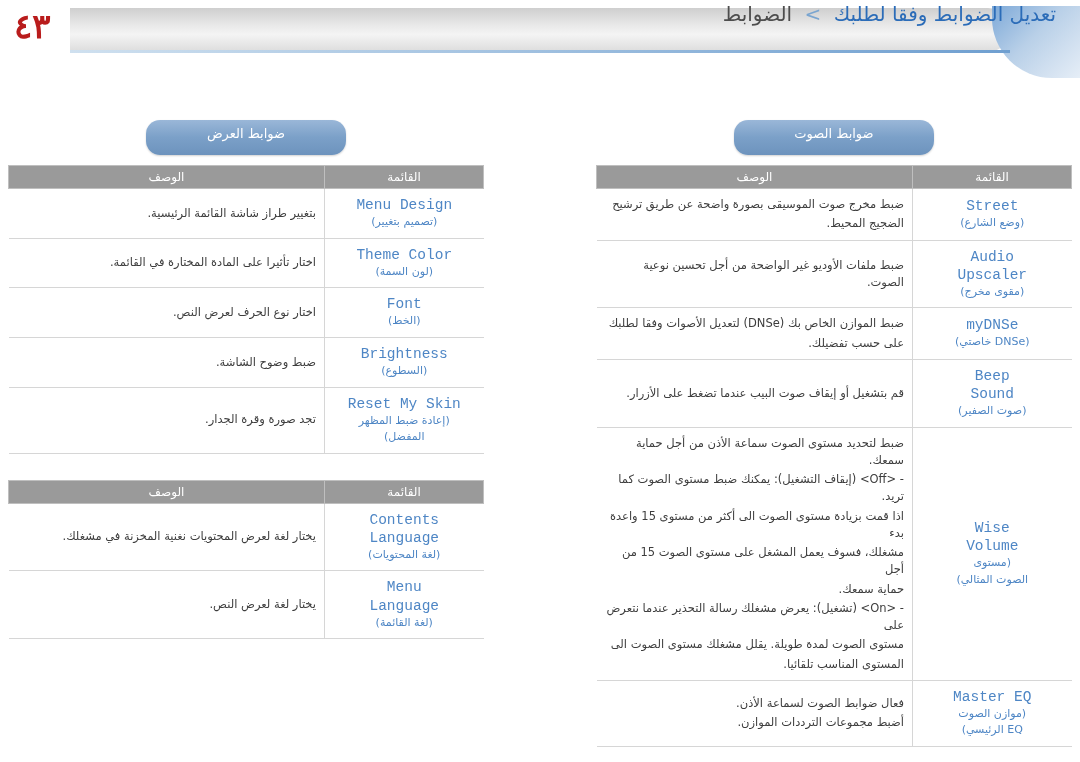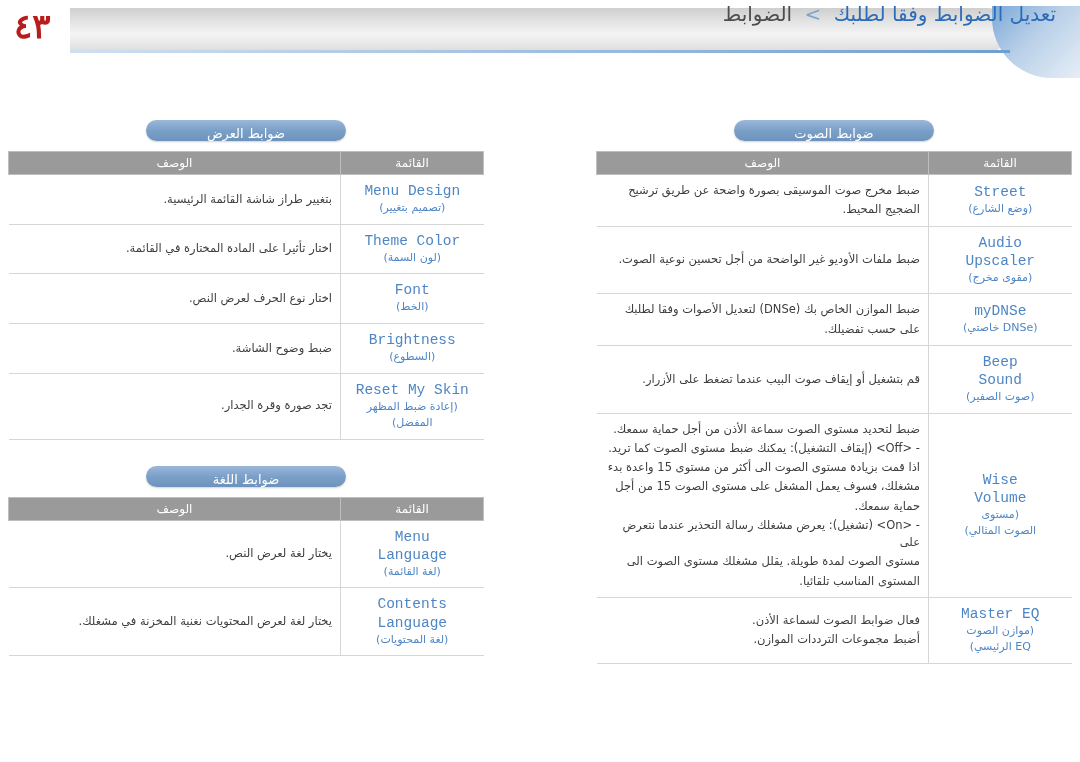--- a/index.html
+++ b/index.html
@@ -39,29 +39,29 @@
   
   .col{
     position:absolute;top:120px;width:476px;
   }
   .col-right{right:8px;}
   .col-left{left:8px;}
   .pill{
     width:200px;margin:0 auto 10px auto;
     background:linear-gradient(to bottom,#9ab7d8 0%,#7ba0c8 50%,#6d93bd 100%);
     border-radius:14px;text-align:center;color:#fff;font-size:13px;
-    padding:6px 0 0 0;
+    padding:6px 0 14px 0;
     box-shadow:0 1px 2px rgba(0,0,0,.18);
   }
   table.tbl{
     width:100%;border-collapse:collapse;table-layout:fixed;
   }
   table.tbl th{
     background:#9a9a9a;color:#fff;font-size:12px;font-weight:normal;
-    padding:4px 12px;border:1px solid #bfbfbf;
+    padding:4px 20px;border:1px solid #bfbfbf;
   }
   table.tbl th.c-item{width:118px;}
   table.tbl td{
     border-bottom:1px solid #d6d6d6;
     padding:7px 8px;font-size:11.5px;color:#3d3d3d;line-height:1.5;
     vertical-align:middle;
   }
   table.tbl td.item{
     text-align:center;width:118px;border-left:1px solid #d6d6d6;
   }
@@ -226,42 +226,41 @@
           </td>
           <td class="desc tight">
             <p>تجد صورة وقرة الجدار.</p>
           </td>
         </tr>
       </tbody>
   </table>
 
   <div class="spacer"></div>
 
-  <div class="pill">ضوابط اللغة</div>
   <table class="tbl bottom">
     <thead>
       <tr>
         <th class="c-item">القائمة</th>
         <th>الوصف</th>
       </tr>
     </thead>
     <tbody id="left-body-bottom">
         <tr>
           <td class="item">
+            <span class="en">Contents<br>Language</span>
+            <span class="ar">(لغة المحتويات)</span>
+          </td>
+          <td class="desc tight">
+            <p>يختار لغة لعرض المحتويات نغنية المخزنة في مشغلك.</p>
+          </td>
+        </tr>
+        <tr>
+          <td class="item">
             <span class="en">Menu<br>Language</span>
             <span class="ar">(لغة القائمة)</span>
           </td>
           <td class="desc tight">
             <p>يختار لغة لعرض النص.</p>
-          </td>
-        </tr>
-        <tr>
-          <td class="item">
-            <span class="en">Contents<br>Language</span>
-            <span class="ar">(لغة المحتويات)</span>
-          </td>
-          <td class="desc tight">
-            <p>يختار لغة لعرض المحتويات نغنية المخزنة في مشغلك.</p>
           </td>
         </tr>
       </tbody>
   </table>
 </div>
 
 </body></html>

